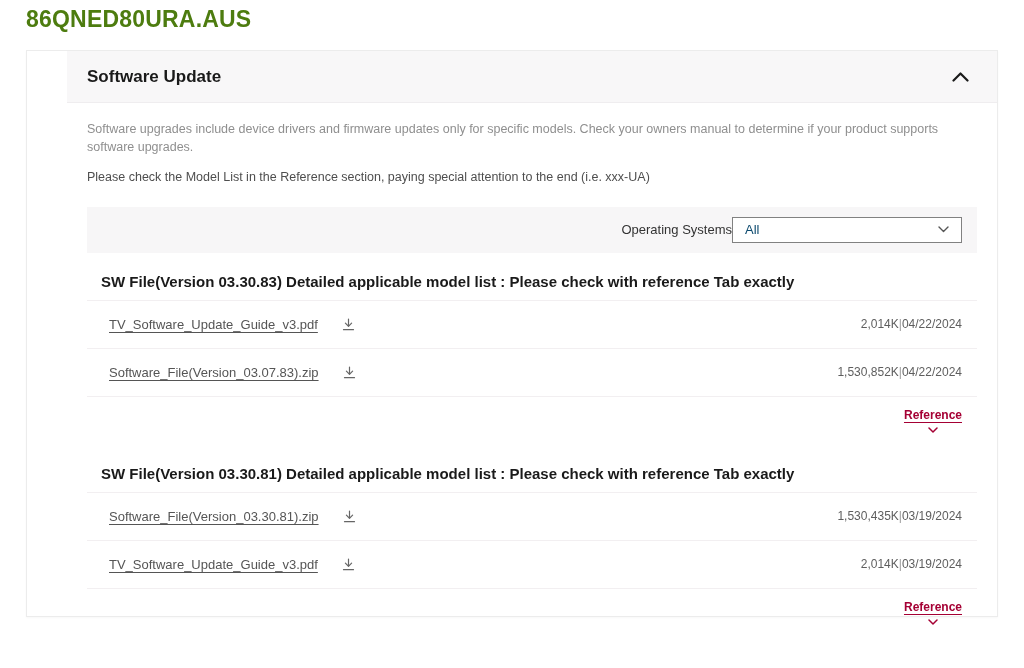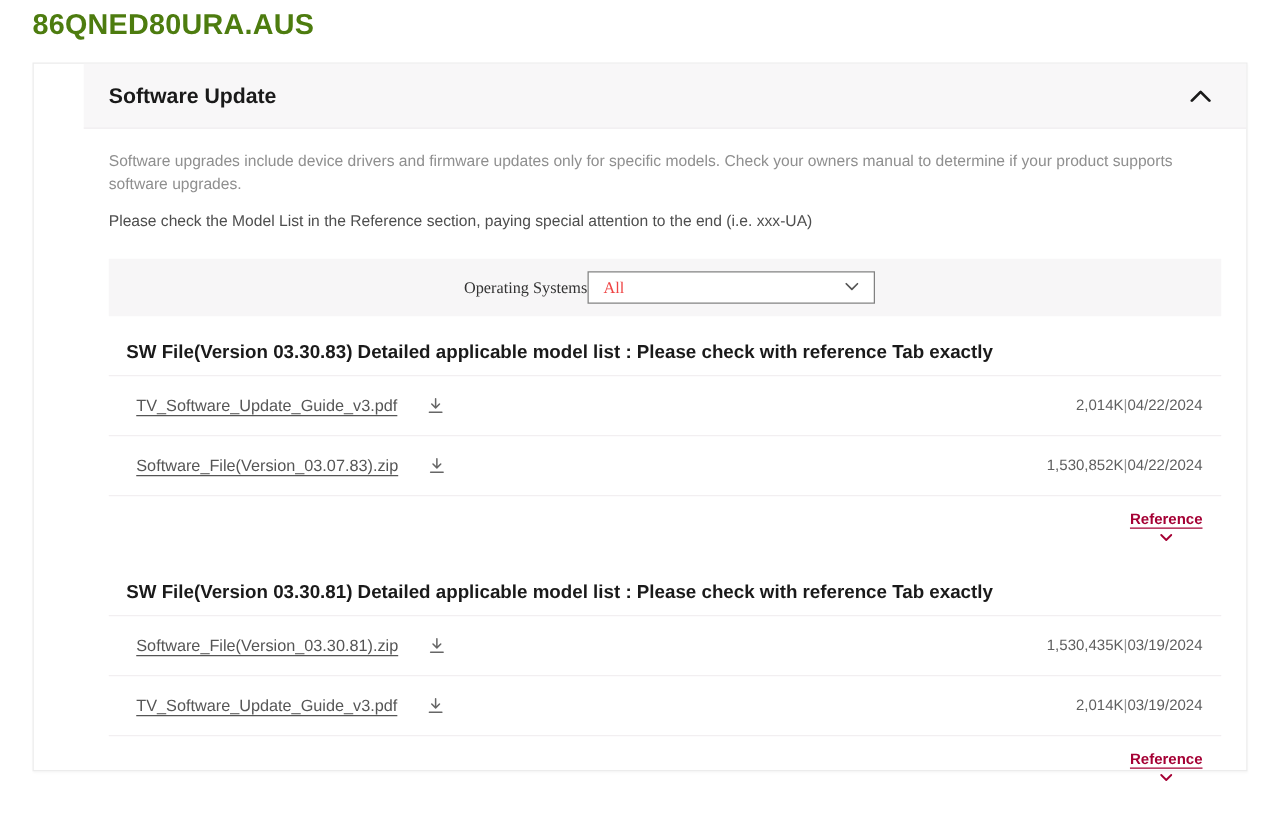--- a/index.html
+++ b/index.html
@@ -28,27 +28,27 @@
   .card-header h2 { font-size: 17px; font-weight: 700; color: #1a1a1a; }
   .collapse-btn { background: none; border: none; cursor: pointer; padding: 4px; display: flex; align-items: center; }
 
   .card-body { padding: 18px 20px 0 20px; }
 
   .desc-1 { font-size: 12.5px; color: #8f8f8f; line-height: 1.4; margin-bottom: 13px; }
   .desc-2 { font-size: 12.5px; color: #4e4e4e; line-height: 1.4; margin-bottom: 20px; }
 
   .filter-band {
     background: #f7f6f7; height: 46px; display: flex; align-items: center;
-    justify-content: center; padding: 0 15px 0 22px; margin-bottom: 10px; font-family: Liberation Serif, serif;
+    justify-content: flex-end; padding: 0 15px 0 22px; margin-bottom: 10px;
   }
   .filter-label { font-size: 13px; color: #333333; }
   .select-box {
     width: 230px; height: 26px; background: #ffffff; border: 1px solid #818181;
     display: flex; align-items: center; justify-content: space-between;
-    padding: 0 12px; font-size: 13px; color: #ef4444; cursor: pointer;
+    padding: 0 12px; font-size: 13px; color: #0c4a6e; cursor: pointer;
   }
 
   .section-title {
     font-size: 15px; font-weight: 700; color: #1a1a1a;
     margin: 20px 0 10px 14px;
   }
 
   .file-list { border-top: 1px solid #f2eff1; }
   .file-row {
     height: 48px; display: flex; align-items: center; justify-content: space-between;

